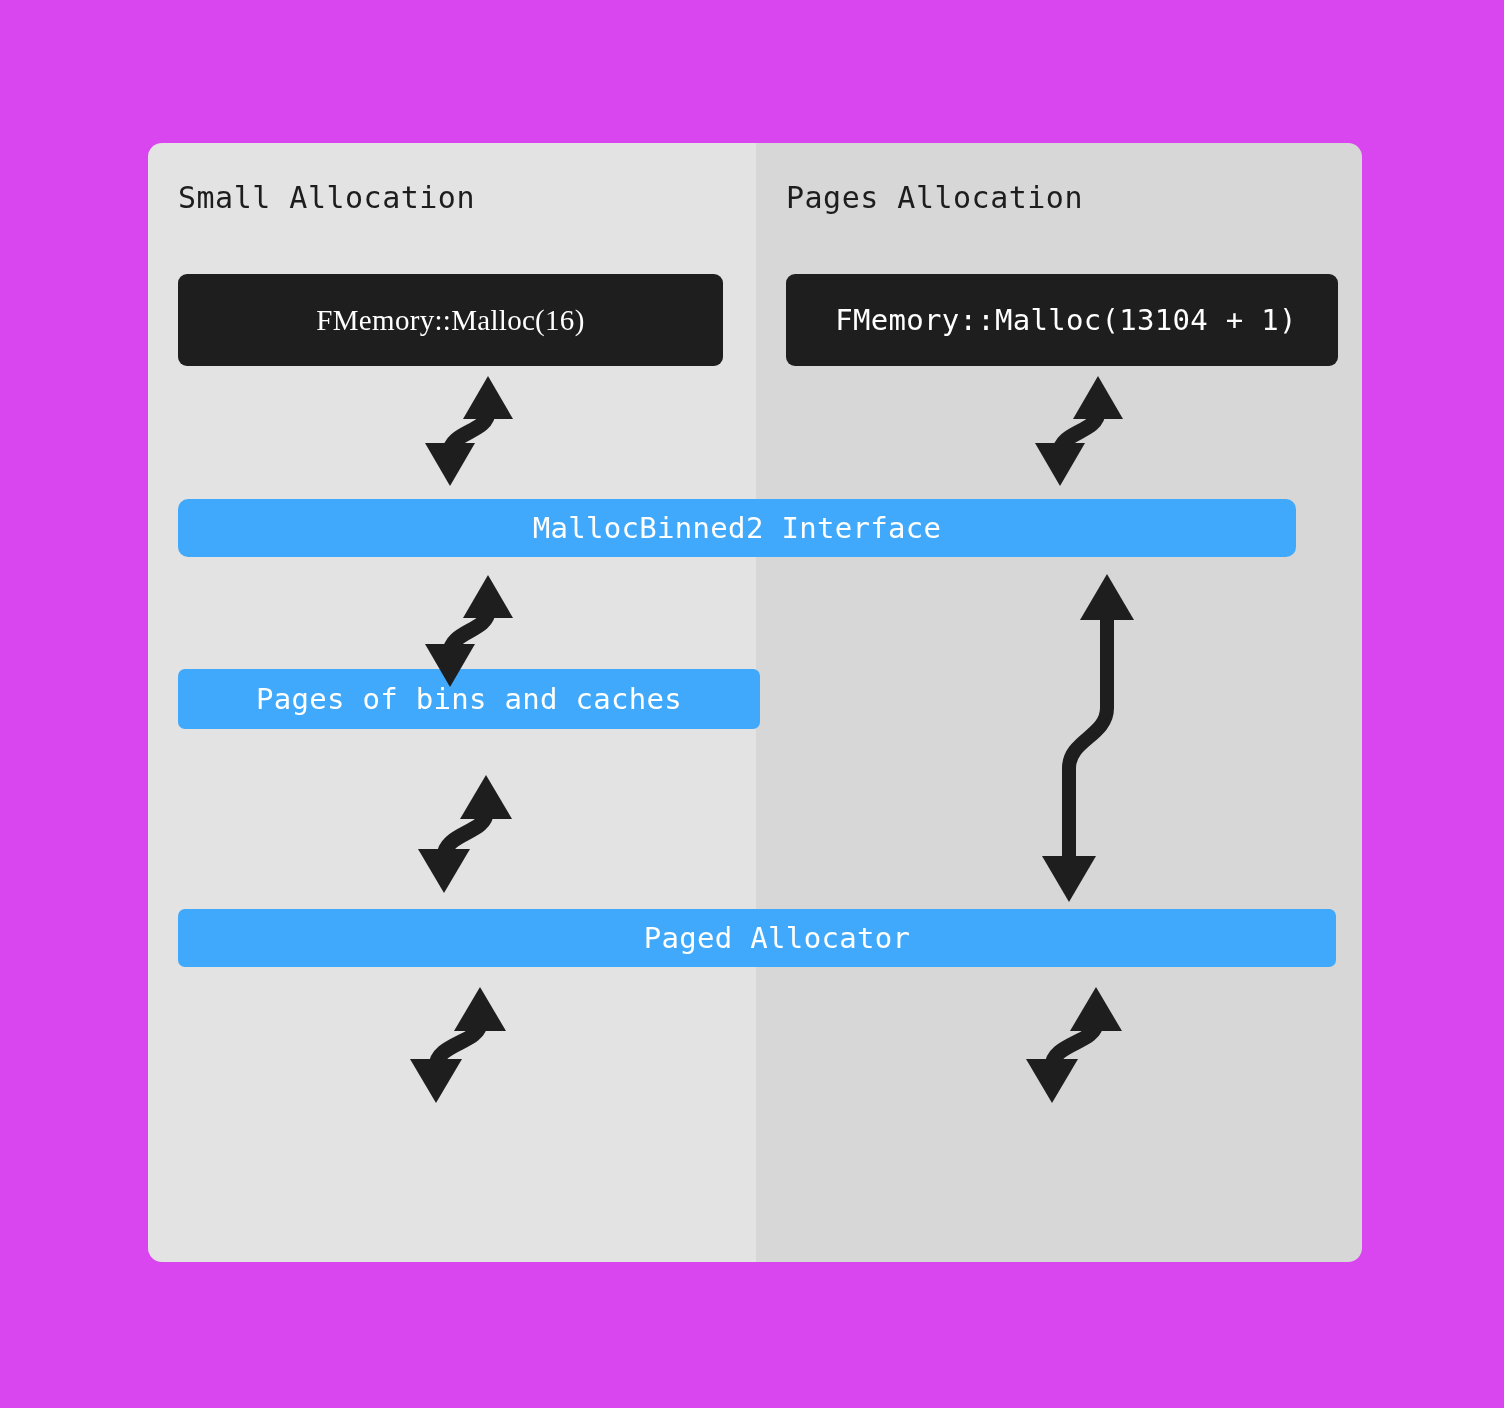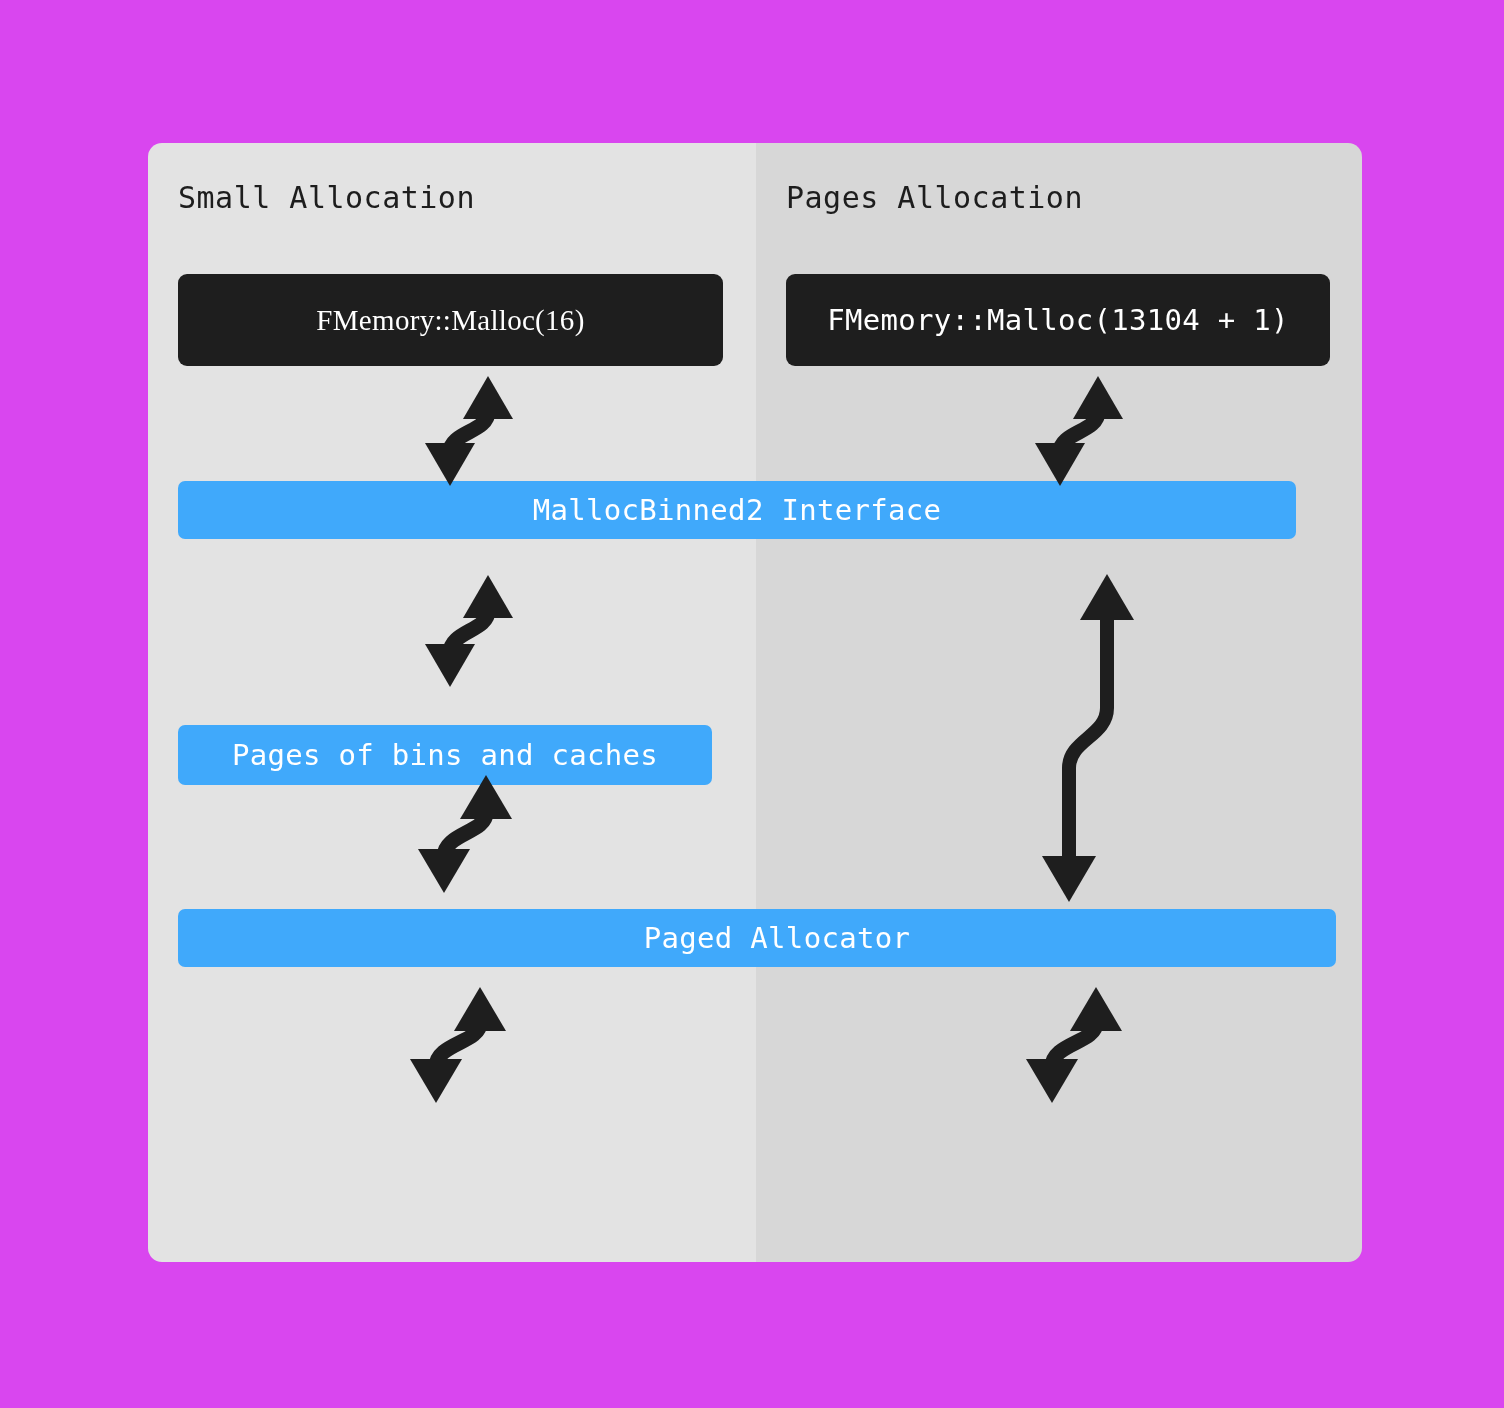--- a/index.html
+++ b/index.html
@@ -64,37 +64,37 @@
     border-radius: 9px;
     display: flex;
     align-items: center;
     justify-content: center;
     color: #ffffff;
     font-size: 29px;
     letter-spacing: 0.3px;
     white-space: nowrap;
   }
   .darkbox-left  { left: 178px;  width: 545px; font-family: Liberation Serif, serif; }
-  .darkbox-right { left: 786px;  width: 544px; }
+  .darkbox-right { left: 786px;  width: 544px; padding-left: 8px; }
 
   
   .bluebar {
     position: absolute;
     background: #40a9fb;
     border-radius: 7px;
     display: flex;
     align-items: center;
     justify-content: center;
     color: #ffffff;
     font-size: 29px;
     letter-spacing: 0.3px;
     white-space: nowrap;
   }
-  .bar-binned2 { left: 178px; top: 481px;  width: 1118px; height: 58px; }
-  .bar-pages   { left: 178px; top: 725px;  width: 534px;  height: 60px; }
+  .bar-binned2 { left: 178px; top: 499px;  width: 1118px; height: 58px; border-radius: 10px; }
+  .bar-pages   { left: 178px; top: 669px;  width: 582px;  height: 60px; }
   .bar-paged   { left: 178px; top: 909px;  width: 1118px; height: 58px; padding-left: 40px; }
   .bar-os      { left: 178px; top: 1121px; width: 1118px; height: 60px; }
 
   
   .arrow {
     position: absolute;
   }
   .arrow svg { display: block; }
 </style>
 </head>

